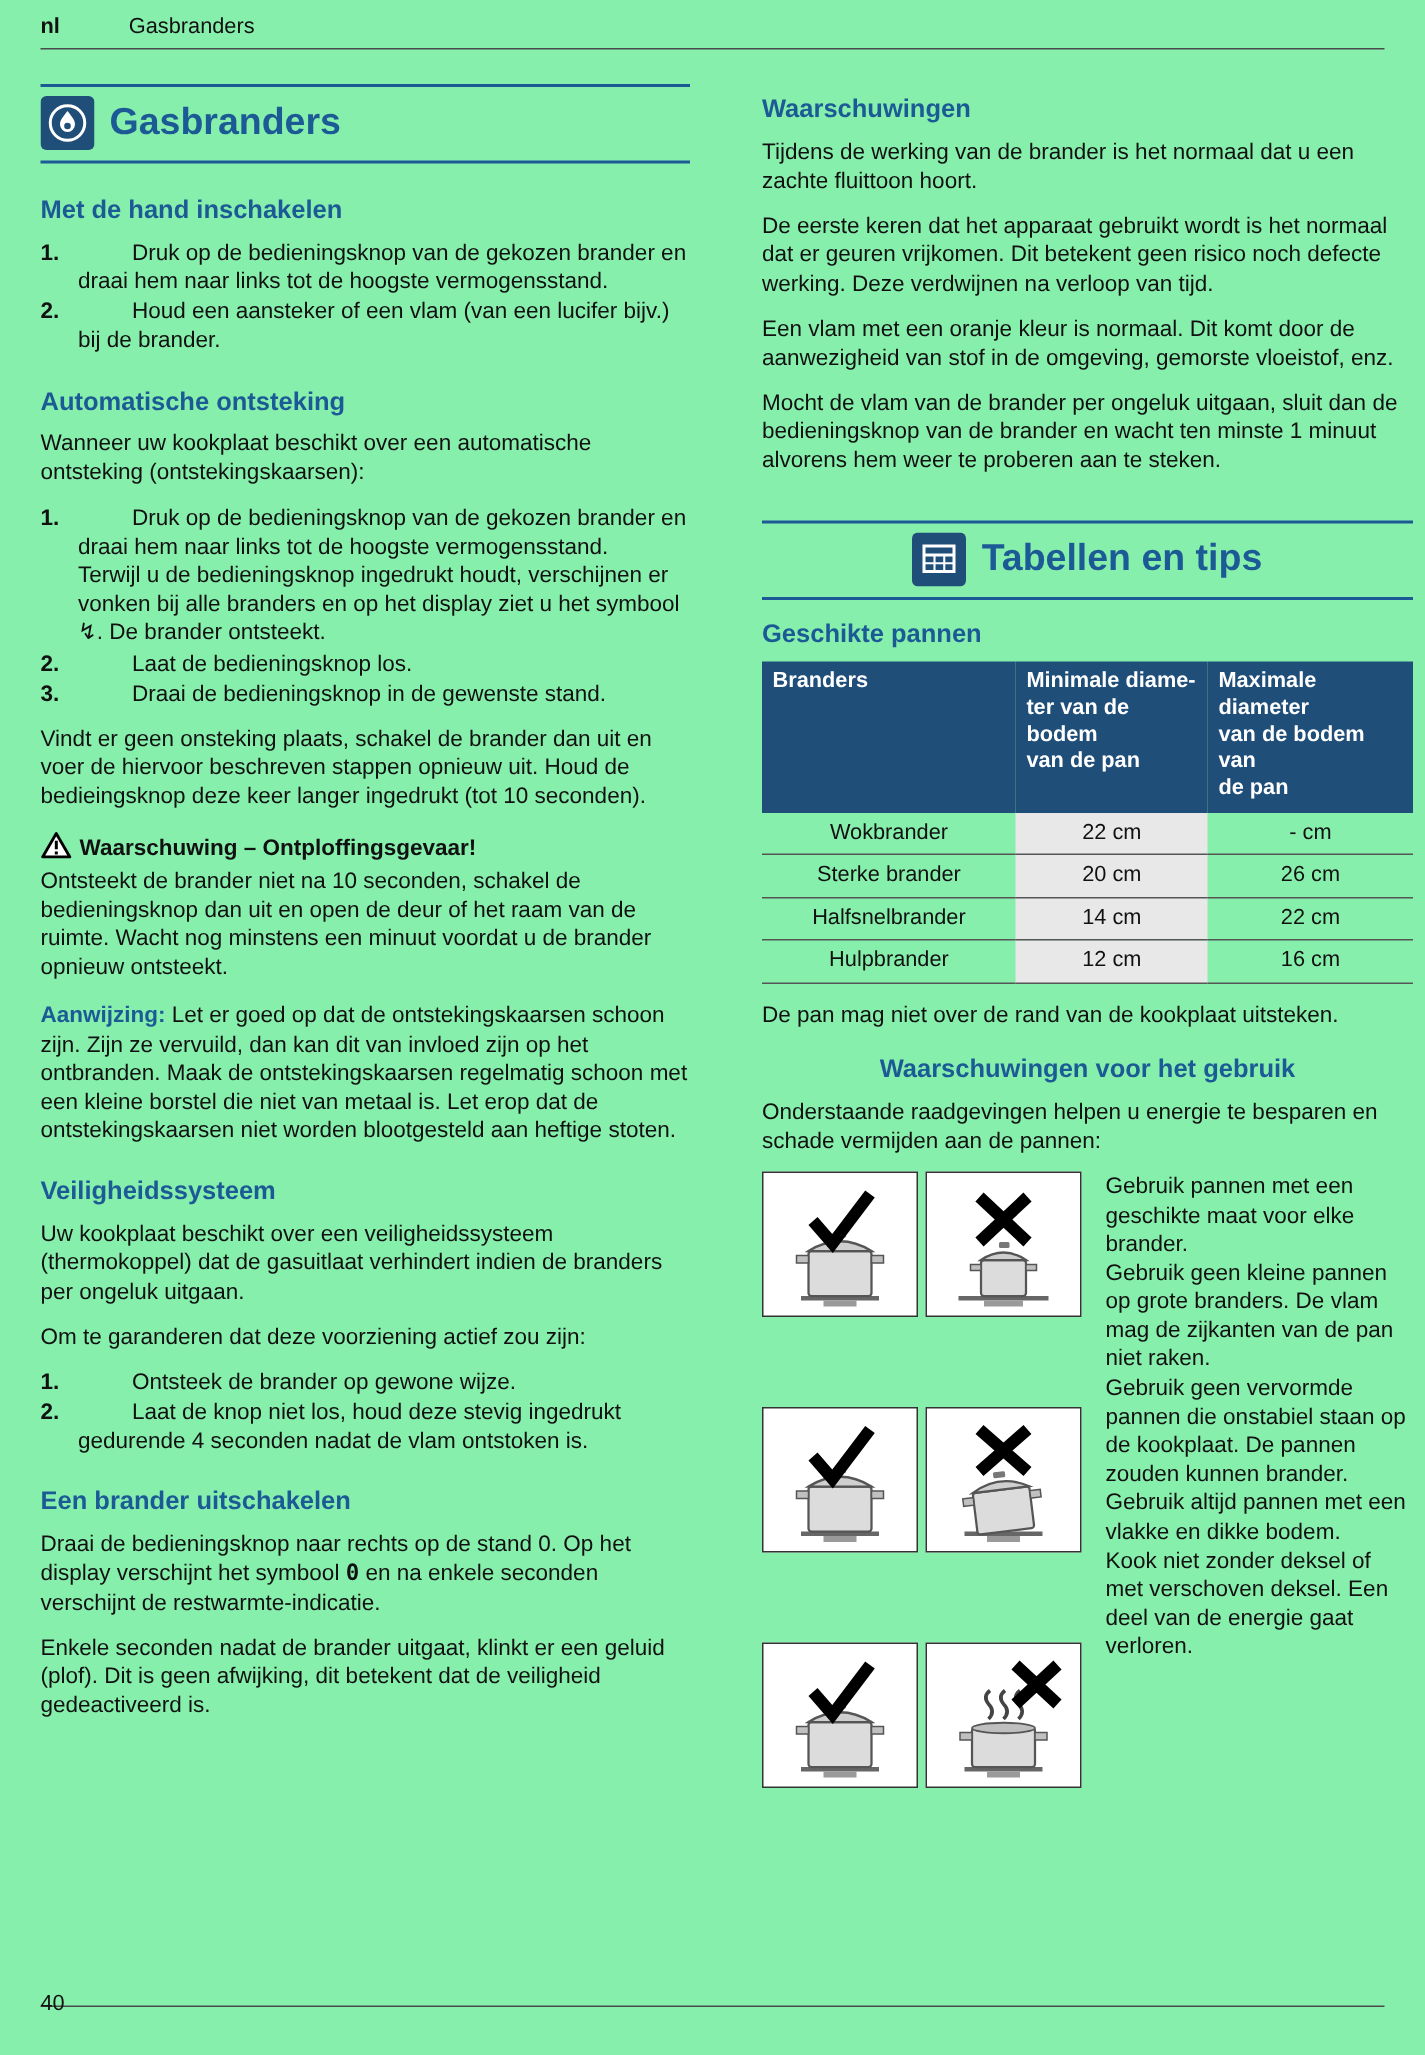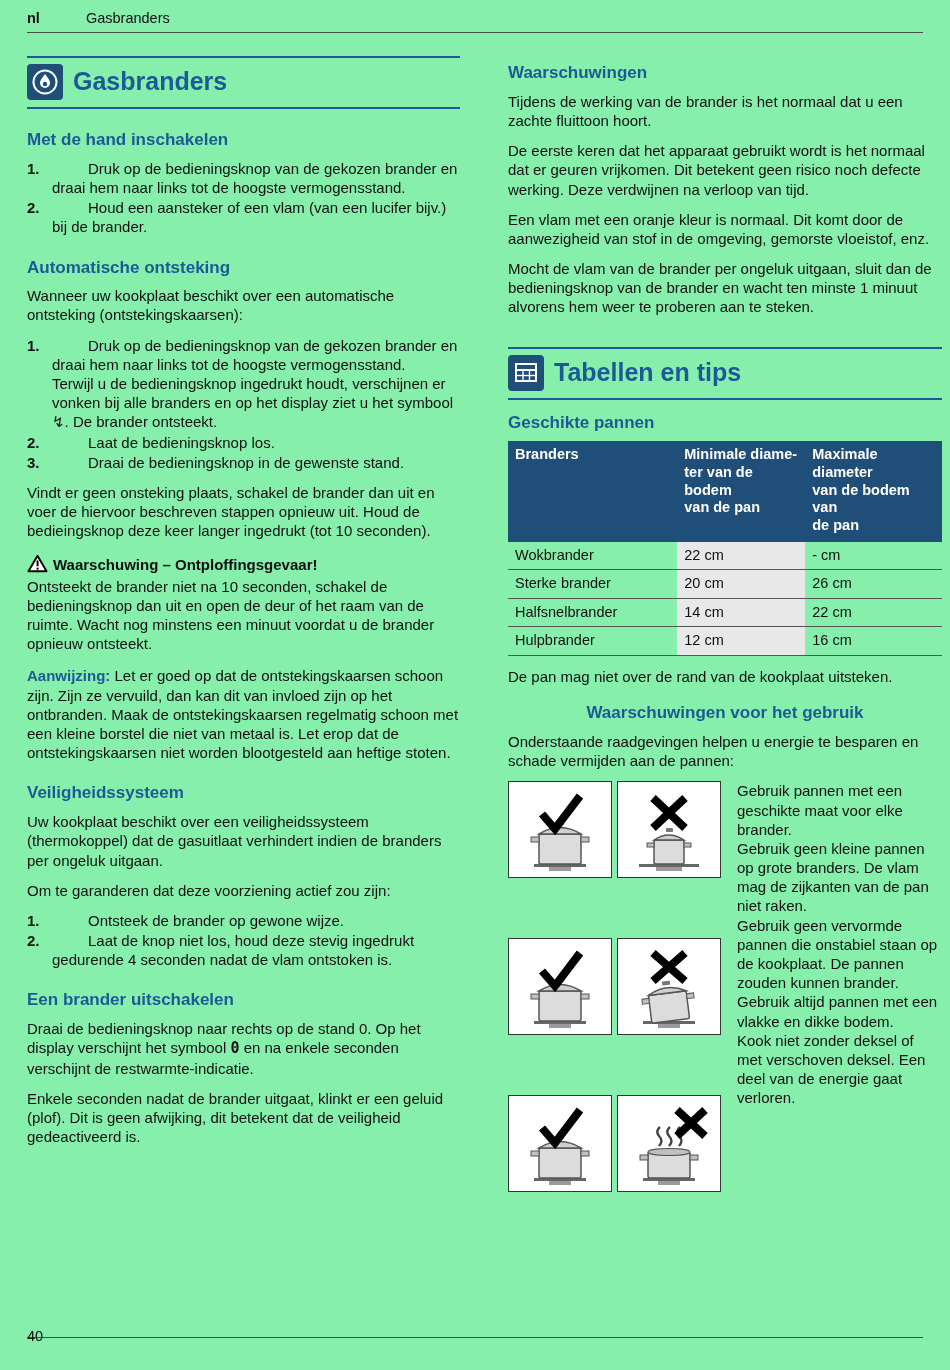--- a/index.html
+++ b/index.html
@@ -53,21 +53,21 @@
   .note-label{font-weight:bold;color:var(--blue);}
 
   .seg{font-family:"DejaVu Sans Mono",monospace;font-weight:bold;}
 
   
   .pan-table{width:100%;border-collapse:collapse;margin:4px 0 11px;font-size:14.5px;}
   .pan-table th{
     background:var(--navy);color:#fff;text-align:left;vertical-align:top;
     padding:5px 7px 7px;font-weight:bold;white-space:pre-line;line-height:1.22;
   }
-  .pan-table td{padding:4px 7px 5px;border-bottom:1px solid #555;}
+  .pan-table td{padding:4px 7px 5px;border-bottom:1px solid #555;text-align:center;}
   .pan-table td.shaded{background:var(--shade);}
 
   
   .usage{display:flex;gap:13px;margin-top:8px;}
   .fig-stack{width:216px;flex:none;}
   .pair{display:flex;gap:5px;margin-bottom:60px;}
   .pair:last-child{margin-bottom:0;}
   .panel{
     width:104px;height:97px;border:1px solid #333;background:#fff;flex:none;
     display:flex;align-items:flex-end;justify-content:center;padding-bottom:3px;
@@ -149,21 +149,21 @@
     </section>
 
     <section class="col-right">
 
       <h2>Waarschuwingen</h2>
       <p>Tijdens de werking van de brander is het normaal dat u een zachte fluittoon hoort.</p>
       <p>De eerste keren dat het apparaat gebruikt wordt is het normaal dat er geuren vrijkomen. Dit betekent geen risico noch defecte werking. Deze verdwijnen na verloop van tijd.</p>
       <p>Een vlam met een oranje kleur is normaal. Dit komt door de aanwezigheid van stof in de omgeving, gemorste vloeistof, enz.</p>
       <p>Mocht de vlam van de brander per ongeluk uitgaan, sluit dan de bedieningsknop van de brander en wacht ten minste 1 minuut alvorens hem weer te proberen aan te steken.</p>
 
-      <div class="section-head" style="margin-top:30px;">
+      <div class="section-head" style="margin-top:30px;justify-content:center;">
         <span class="sec-icon">
           <svg width="36" height="36" viewBox="0 0 36 36">
             <rect x="0" y="0" width="36" height="36" rx="4" fill="#1f4e79"></rect>
             <rect x="8" y="9" width="20" height="17" fill="none" stroke="#fff" stroke-width="2"></rect>
             <line x1="8" y1="15" x2="28" y2="15" stroke="#fff" stroke-width="2"></line>
             <line x1="8" y1="20.5" x2="28" y2="20.5" stroke="#fff" stroke-width="1.4"></line>
             <line x1="15" y1="15" x2="15" y2="26" stroke="#fff" stroke-width="1.4"></line>
             <line x1="21.5" y1="15" x2="21.5" y2="26" stroke="#fff" stroke-width="1.4"></line>
           </svg>
         </span>

